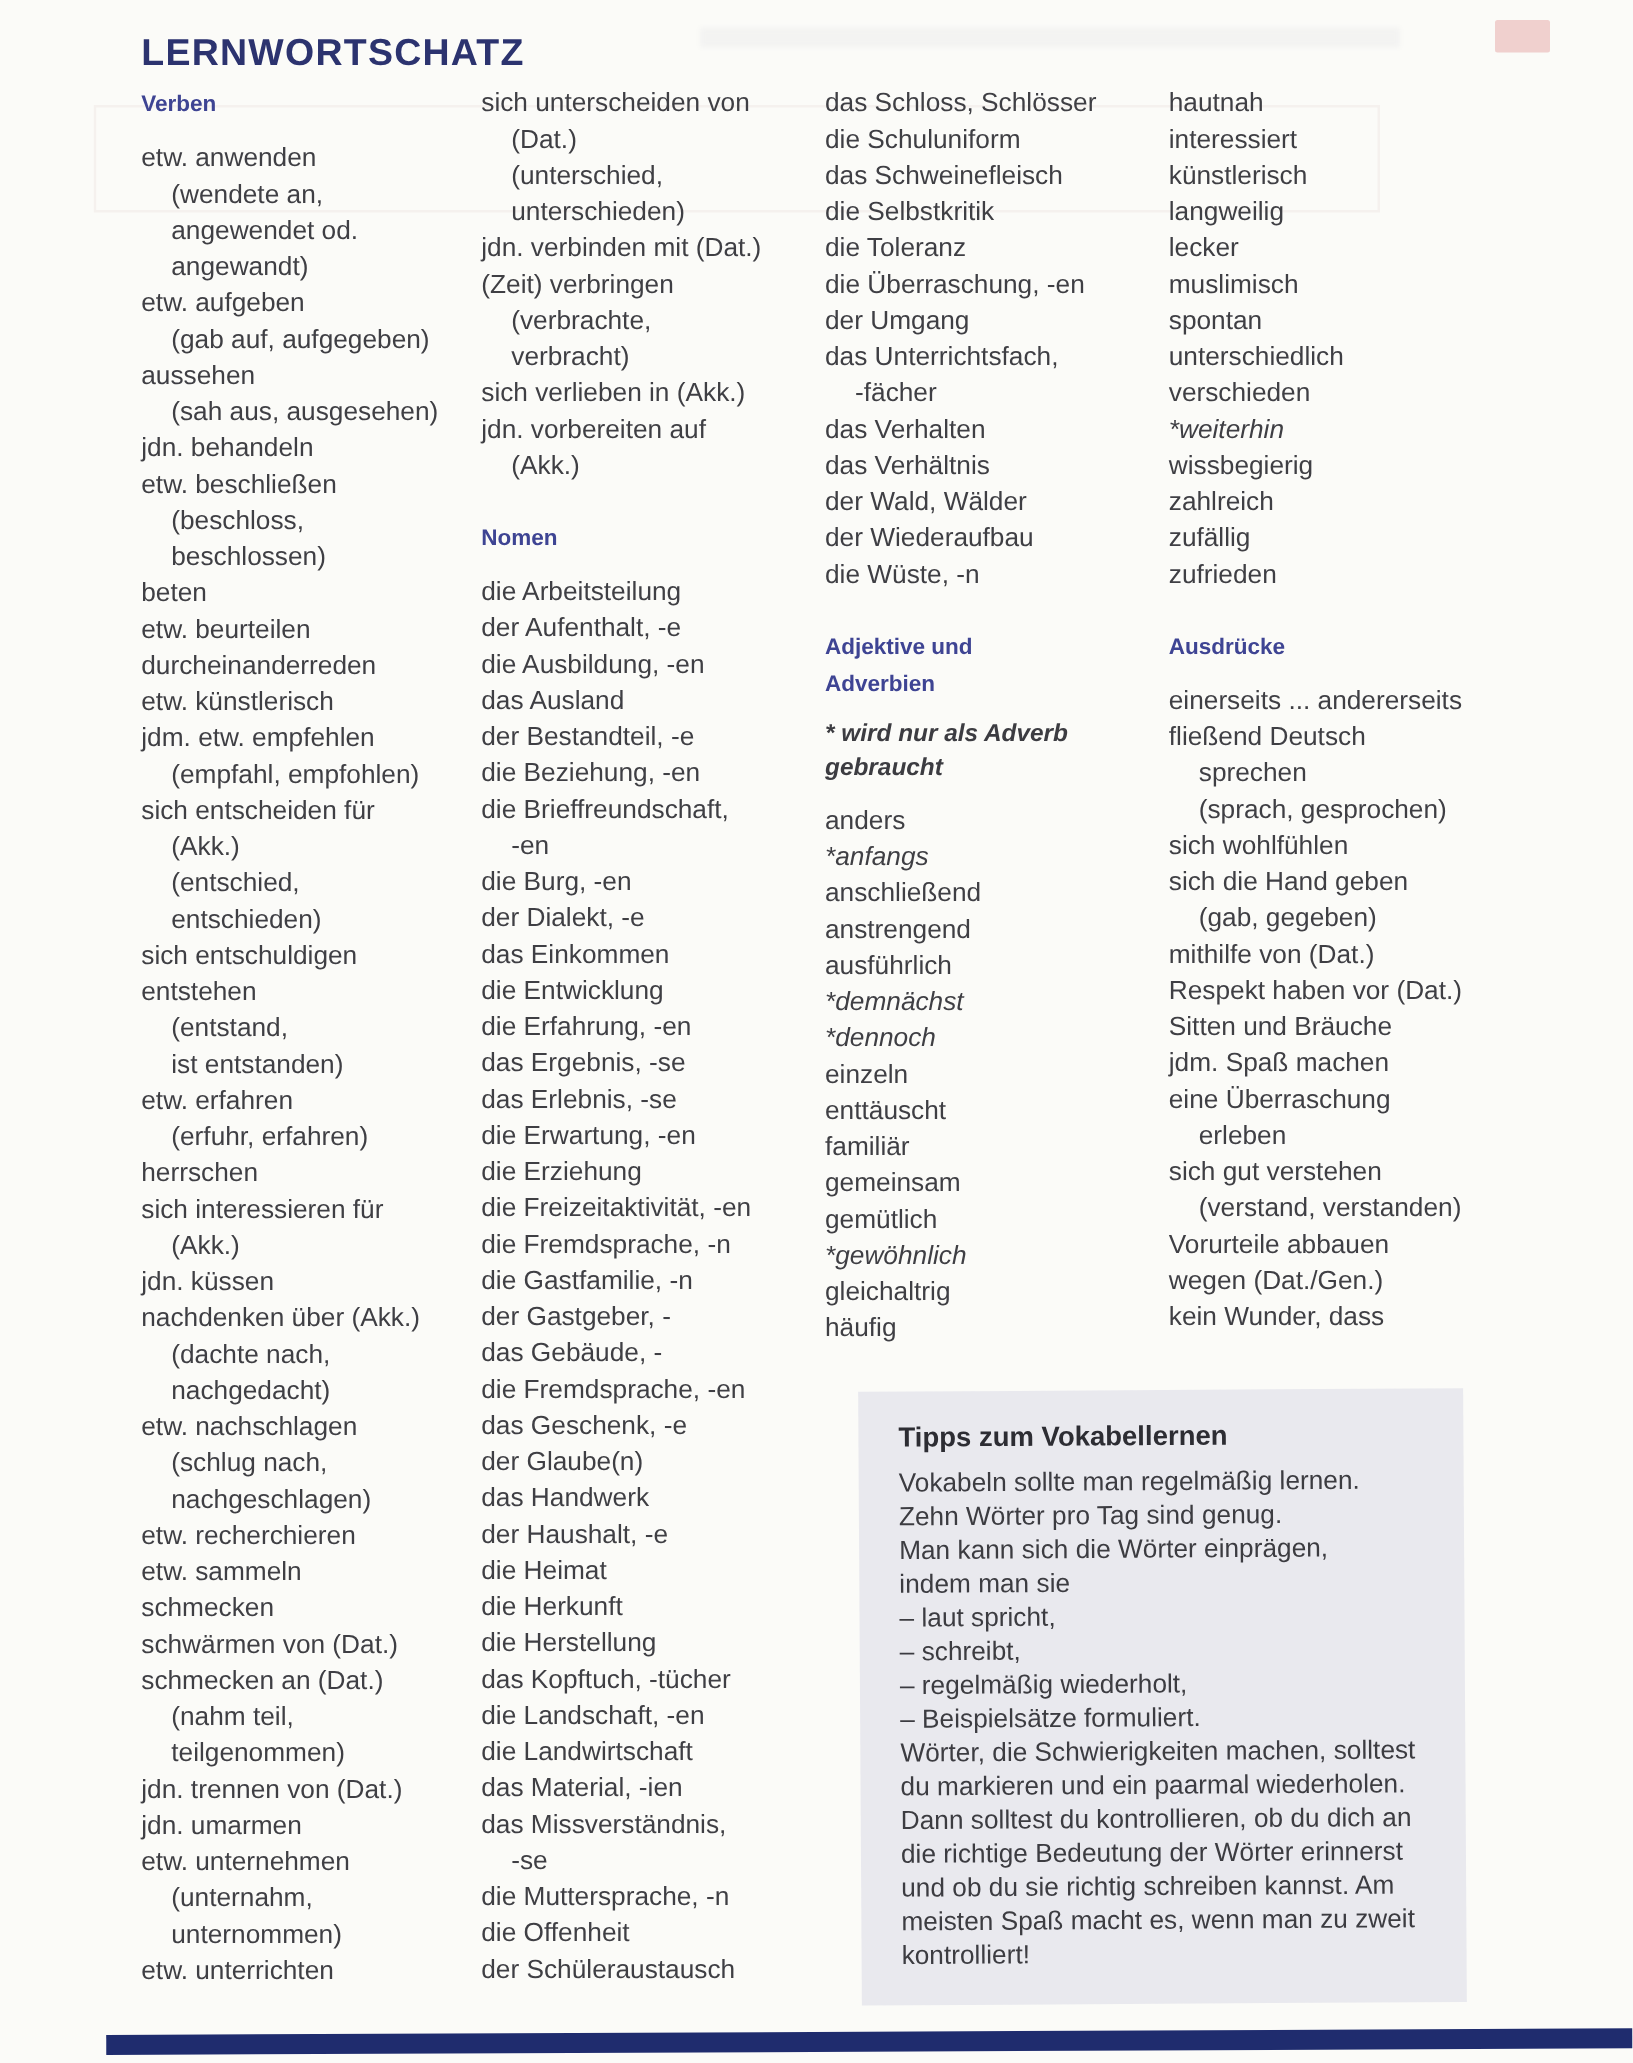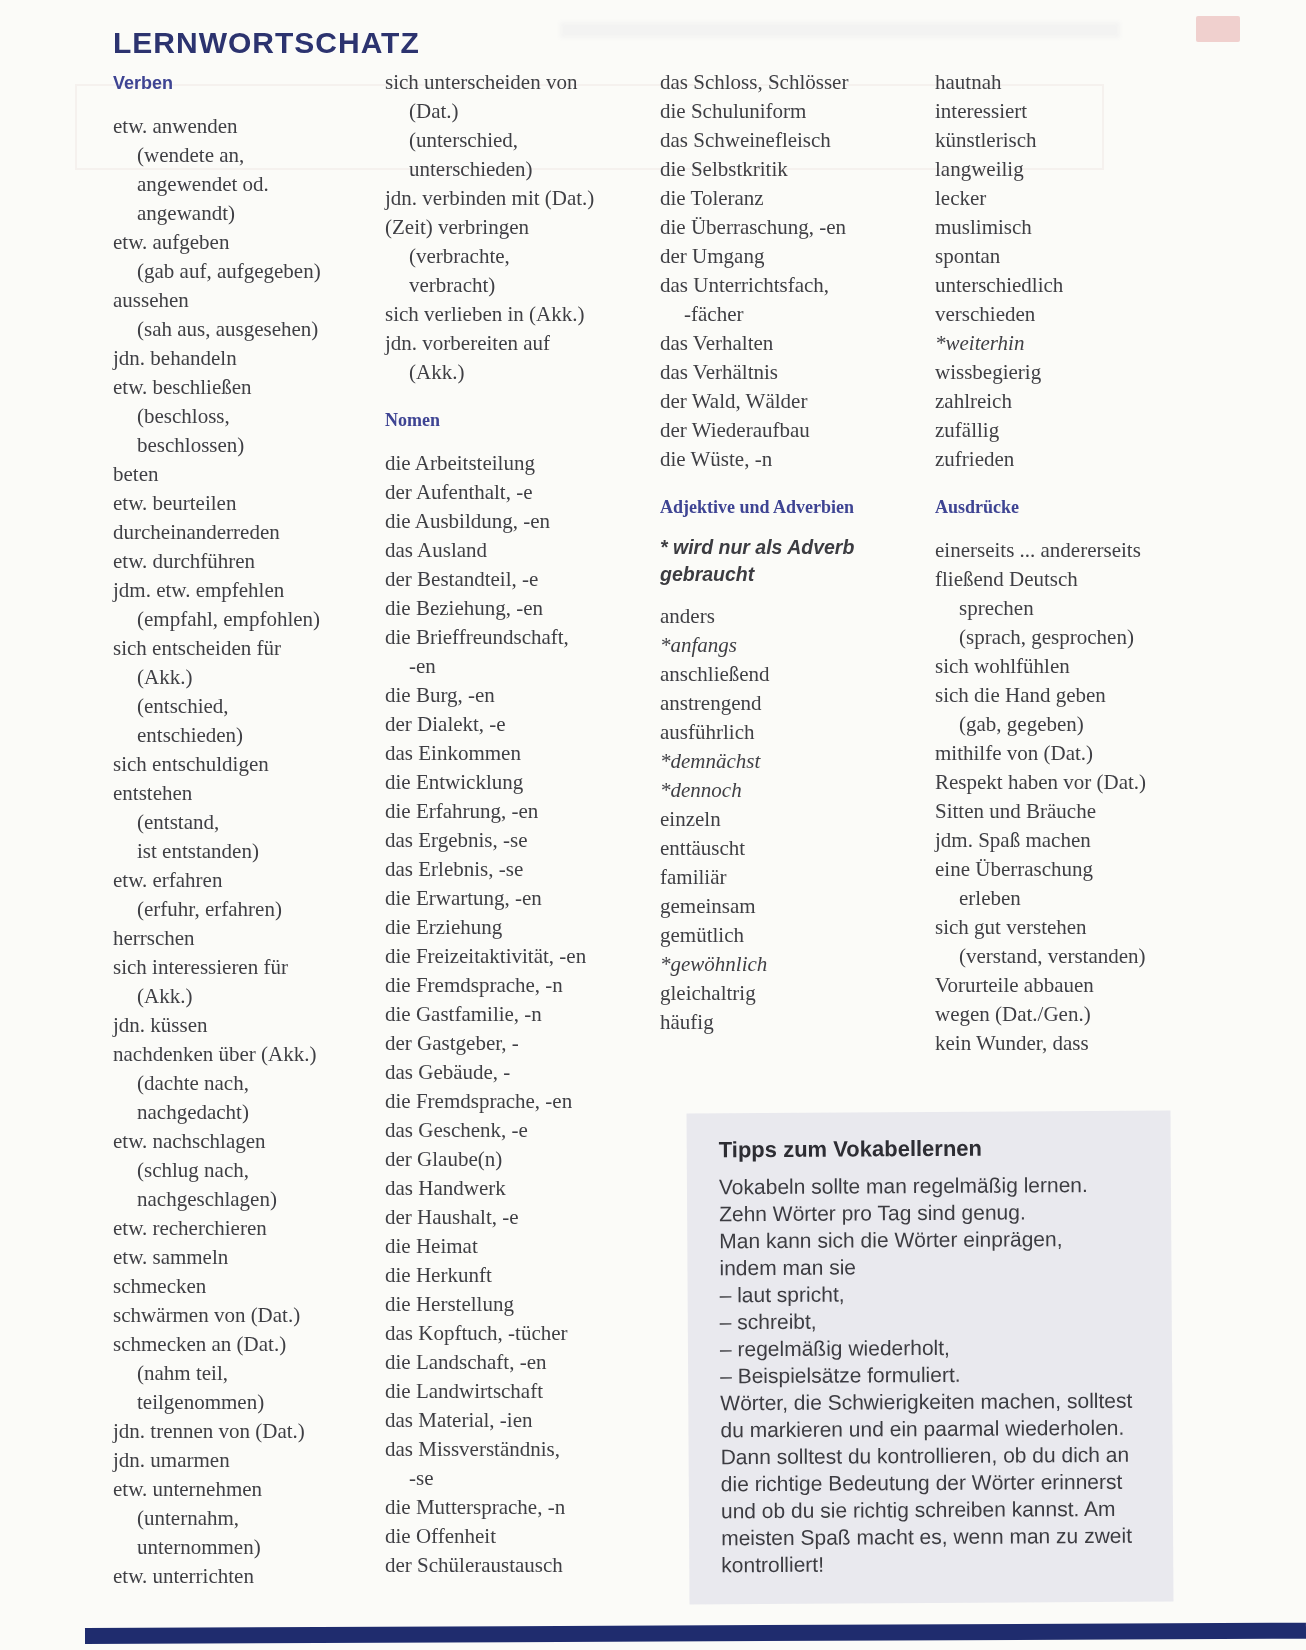--- a/index.html
+++ b/index.html
@@ -17,22 +17,22 @@
   }
   .col{position:absolute;top:68px;}
   #col-0{left:113px;width:282px;}
   #col-1{left:385px;width:282px;}
   #col-2{left:660px;width:278px;}
   #col-3{left:935px;width:262px;}
   .sec-heading{
     font-size:18px;line-height:30px;font-weight:700;color:#3e4493;
     max-width:205px;
   }
-  .sec-heading:not(:first-child){margin-top:18px;font-family:Liberation Serif, serif;}
-  .entries{margin-top:14px;font-family:Liberation Serif, serif;}
+  .sec-heading:not(:first-child){margin-top:28px;}
+  .entries{margin-top:14px;}
   .entries:first-child{margin-top:0;}
   .entry{font-size:21px;line-height:29px;white-space:nowrap;}
   .entry.indent{padding-left:24px;}
   .entry.italic{font-style:italic;}
   .note{
     margin-top:12px;max-width:210px;
     font-size:19.5px;line-height:27px;font-style:italic;font-weight:600;
     color:#3c3c41;
   }
   .tips{
@@ -83,21 +83,21 @@
         <div class="entry indent">(gab auf, aufgegeben)</div>
         <div class="entry">aussehen</div>
         <div class="entry indent">(sah aus, ausgesehen)</div>
         <div class="entry">jdn. behandeln</div>
         <div class="entry">etw. beschließen</div>
         <div class="entry indent">(beschloss,</div>
         <div class="entry indent">beschlossen)</div>
         <div class="entry">beten</div>
         <div class="entry">etw. beurteilen</div>
         <div class="entry">durcheinanderreden</div>
-        <div class="entry">etw. durchführen</div>
+        <div class="entry">etw. künstlerisch</div>
         <div class="entry">jdm. etw. empfehlen</div>
         <div class="entry indent">(empfahl, empfohlen)</div>
         <div class="entry">sich entscheiden für</div>
         <div class="entry indent">(Akk.)</div>
         <div class="entry indent">(entschied,</div>
         <div class="entry indent">entschieden)</div>
         <div class="entry">sich entschuldigen</div>
         <div class="entry">entstehen</div>
         <div class="entry indent">(entstand,</div>
         <div class="entry indent">ist entstanden)</div>

